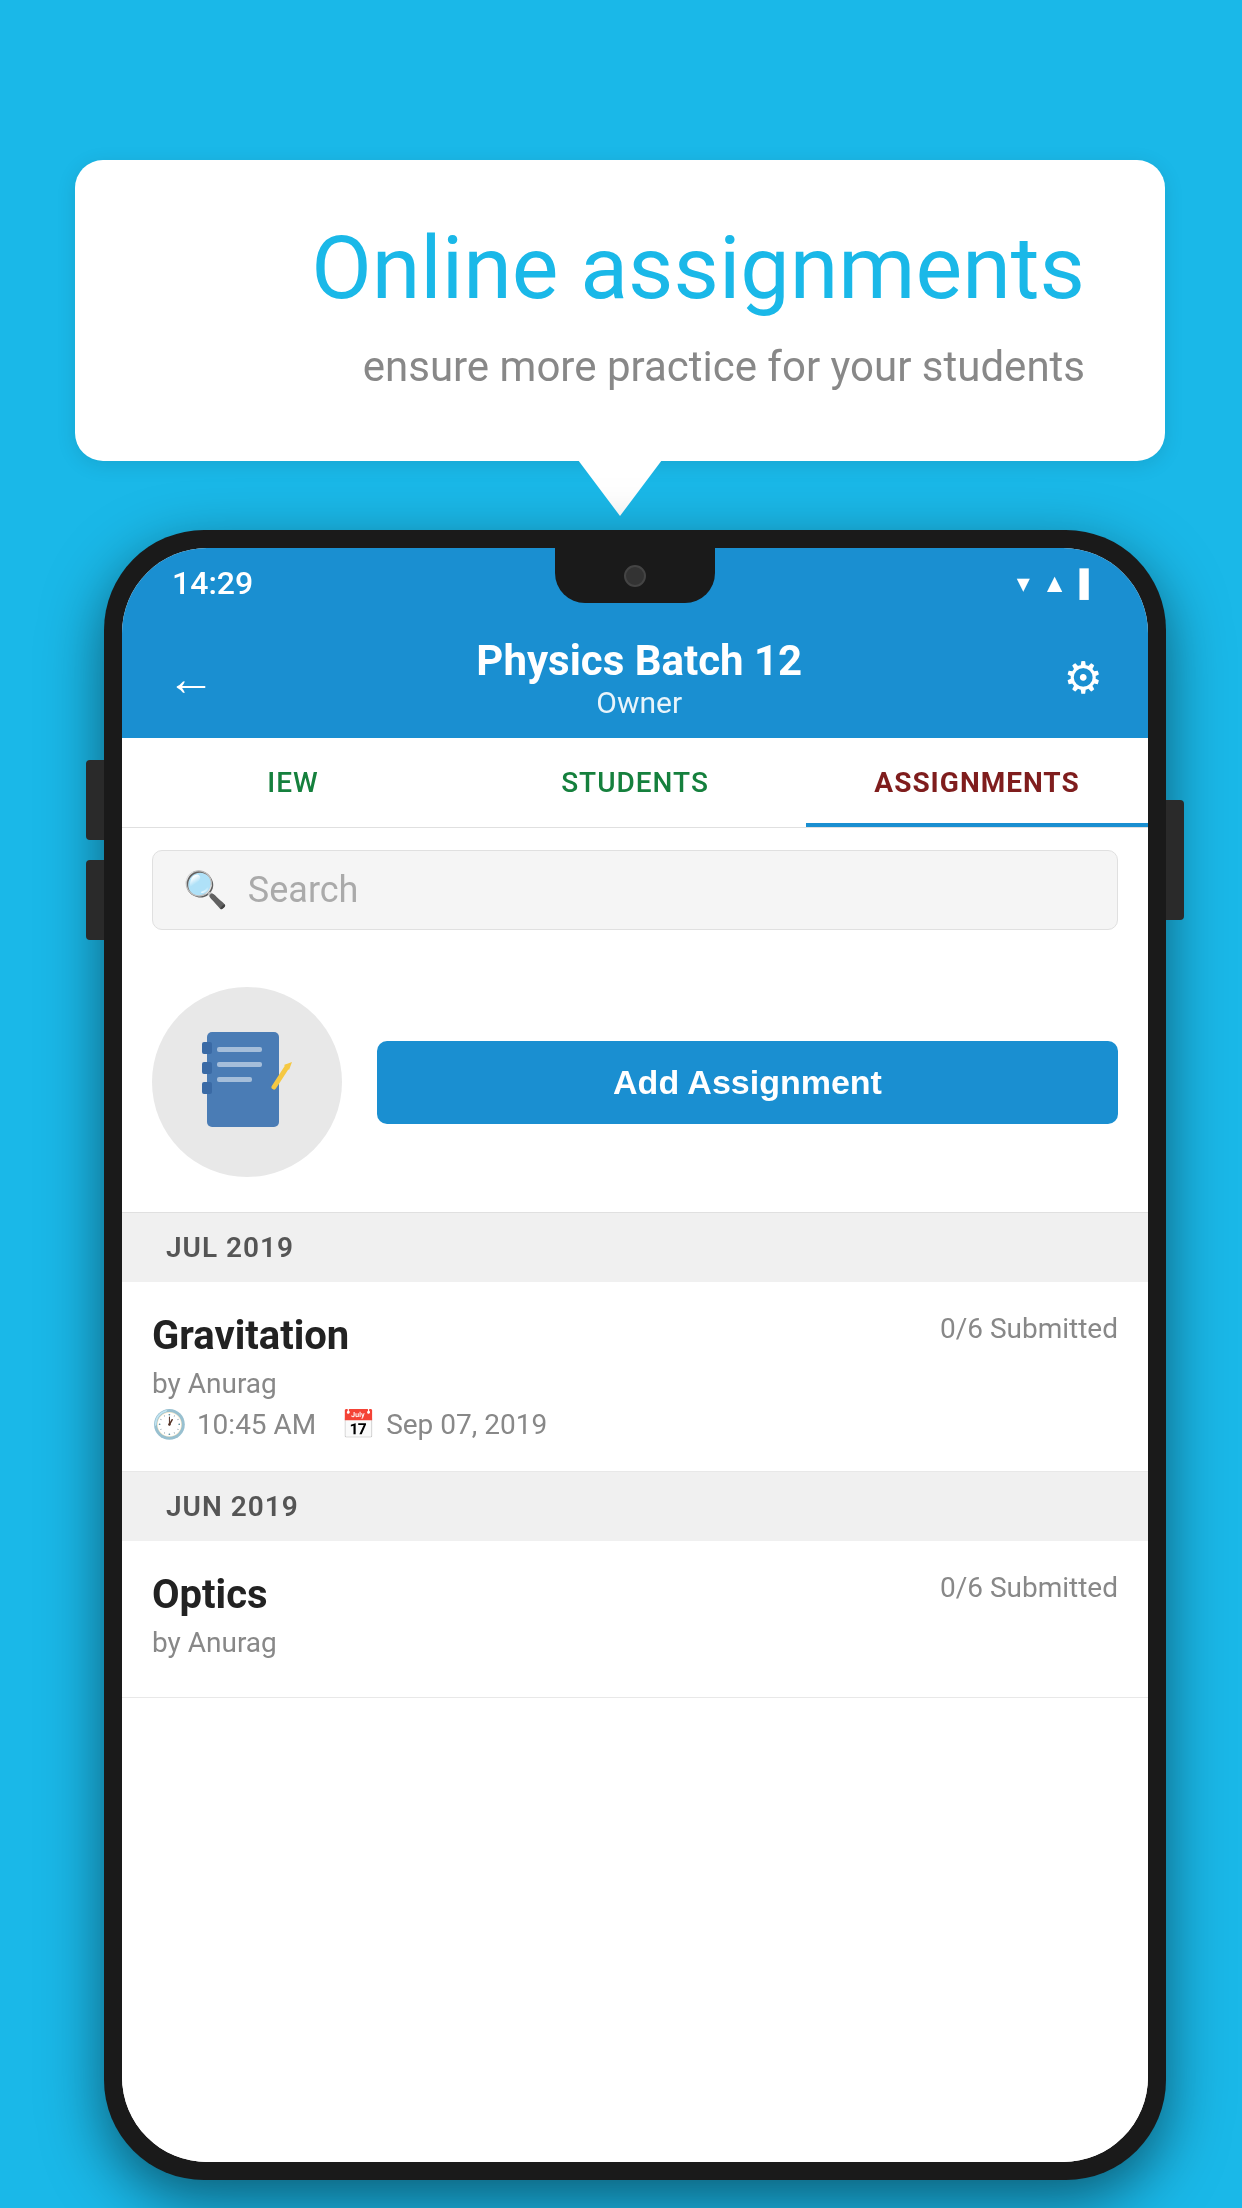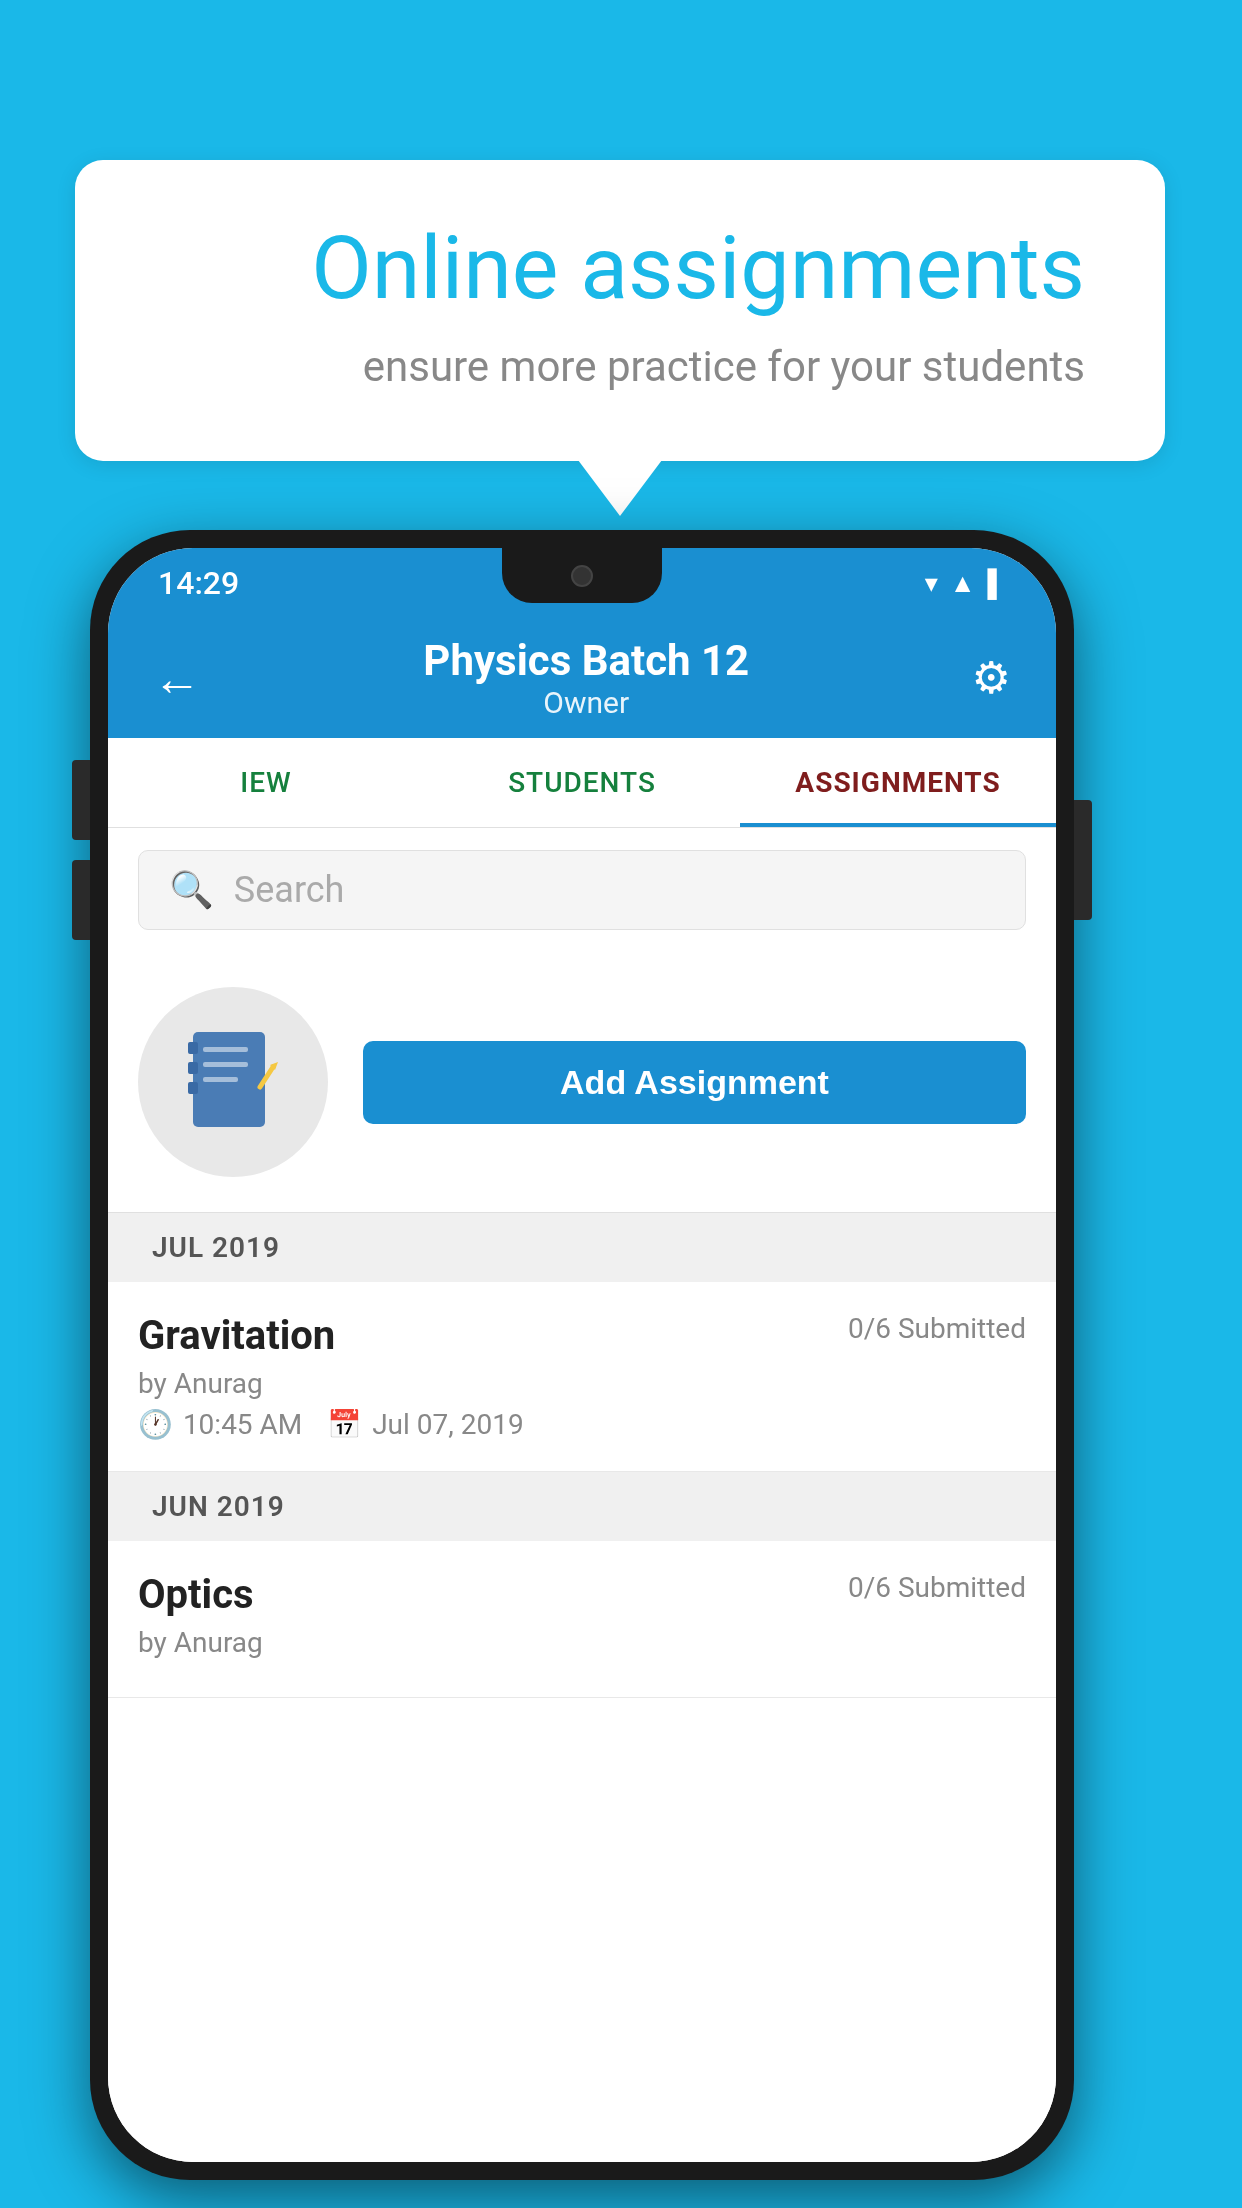--- a/index.html
+++ b/index.html
@@ -54,22 +54,22 @@
     .speech-bubble p {
       font-size: 42px;
       color: #888;
       font-weight: 400;
     }
 
     
     .phone-wrapper {
       position: absolute;
       top: 530px;
-      left: 90px;
-      width: 984px;
+      left: 104px;
+      width: 1062px;
       height: 1650px;
     }
 
     .phone-outer {
       width: 100%;
       height: 100%;
       background: #1a1a1a;
       border-radius: 100px;
       padding: 18px;
       box-shadow: 0 20px 60px rgba(0,0,0,0.5);
@@ -468,21 +468,21 @@
             <span class="assignment-submitted">0/6 Submitted</span>
           </div>
           <div class="assignment-meta">by Anurag</div>
           <div class="assignment-datetime">
             <div class="datetime-item">
               <span class="datetime-icon">🕐</span>
               <span>10:45 AM</span>
             </div>
             <div class="datetime-item">
               <span class="datetime-icon">📅</span>
-              <span>Jul 07, 2019</span>
+              <span>Sep 07, 2019</span>
             </div>
           </div>
         </div>
 
         <div class="section-header">JUN 2019</div>
 
         <div class="assignment-item">
           <div class="assignment-row1">
             <span class="assignment-name">Optics</span>
             <span class="assignment-submitted">0/6 Submitted</span>

